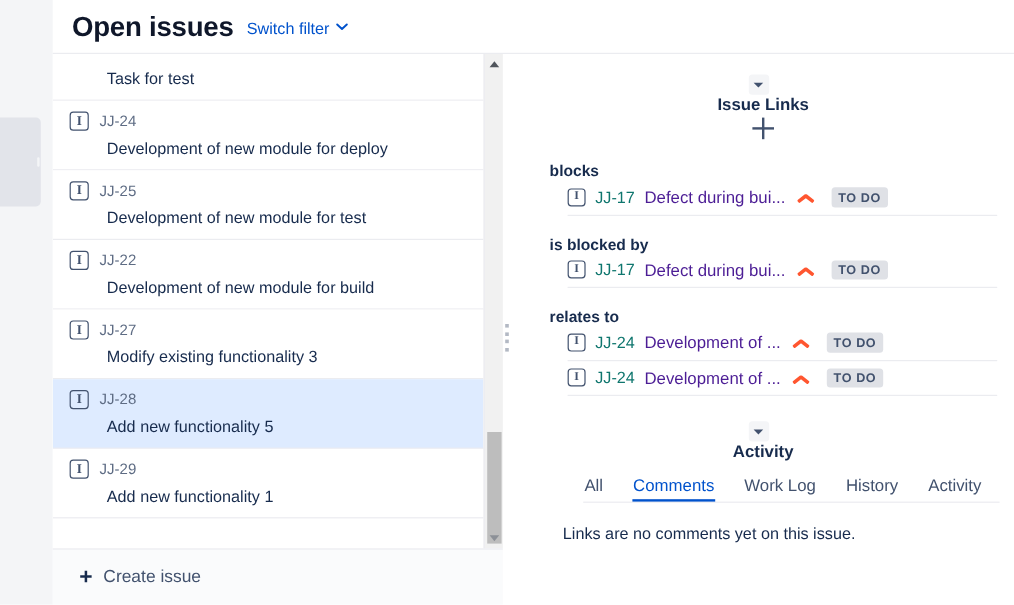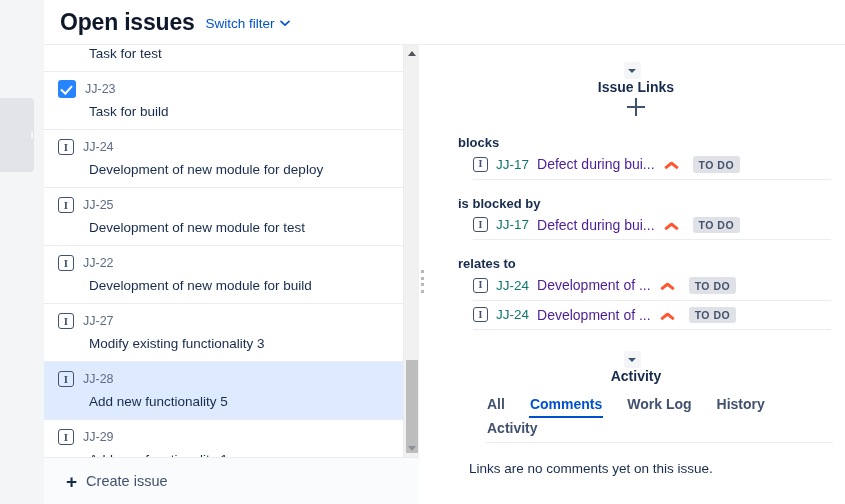--- a/index.html
+++ b/index.html
@@ -63,21 +63,21 @@
   }
   .issue-row.partial {
     min-height: 0; height: 27px; padding-top: 0; padding-bottom: 6px;
   }
   .issue-row.selected { background: #deebff; }
   .row-top { display: flex; align-items: center; height: 20px; gap: 9px; }
   .row-title {
     font-size: 13.5px; color: #172b4d; margin-top: 4px;
     margin-left: 31px; line-height: 18px; white-space: nowrap;
   }
-  .issue-row.partial .row-title { margin-top: 0; }
+  .issue-row.partial .row-title { margin-top: 12px; }
   .issue-key { font-size: 12.5px; color: #5e6c84; }
 
   
   .type-icon {
     width: 16px; height: 16px; flex: 0 0 16px;
     border: 1.4px solid #42526e; border-radius: 3px;
     display: flex; align-items: center; justify-content: center;
     font-family: "Liberation Serif", serif;
     font-size: 11px; font-weight: bold; color: #42526e; line-height: 1;
   }
@@ -205,21 +205,21 @@
   
   .tabs {
     margin-left: 45px; margin-top: 10px; width: 347px;
     border-bottom: 1px solid #ebecf0; padding-bottom: 0;
   }
   .tabs-inner {
     display: flex; flex-wrap: wrap; column-gap: 23px; row-gap: 0;
   }
   .tab {
     font-size: 14px; color: #42526e; padding: 2px 1px 6px;
-    cursor: pointer; position: relative; font-weight: bold;
+    cursor: pointer; position: relative;
   }
   .tab.active { color: #0052cc; }
   .tab.active::after {
     content: ""; position: absolute; left: 0; right: 0; bottom: 0;
     height: 2px; background: #0052cc;
   }
   .empty-note {
     font-size: 13.5px; color: #172b4d; margin-left: 28px; margin-top: 18px;
   }
 </style>
@@ -245,27 +245,20 @@
     </div>
   </div>
 
   <div class="list-col">
     <div class="list-scroll" id="list-scroll">
         <div class="issue-row partial">
           <div class="row-title">Task for test</div>
         </div>
         <div class="issue-row">
           <div class="row-top">
-            <div class="checkbox"></div>
-            <span class="issue-key">JJ-23</span>
-          </div>
-          <div class="row-title">Task for build</div>
-        </div>
-        <div class="issue-row">
-          <div class="row-top">
             <div class="type-icon">I</div>
             <span class="issue-key">JJ-24</span>
           </div>
           <div class="row-title">Development of new module for deploy</div>
         </div>
         <div class="issue-row">
           <div class="row-top">
             <div class="type-icon">I</div>
             <span class="issue-key">JJ-25</span>
           </div>

